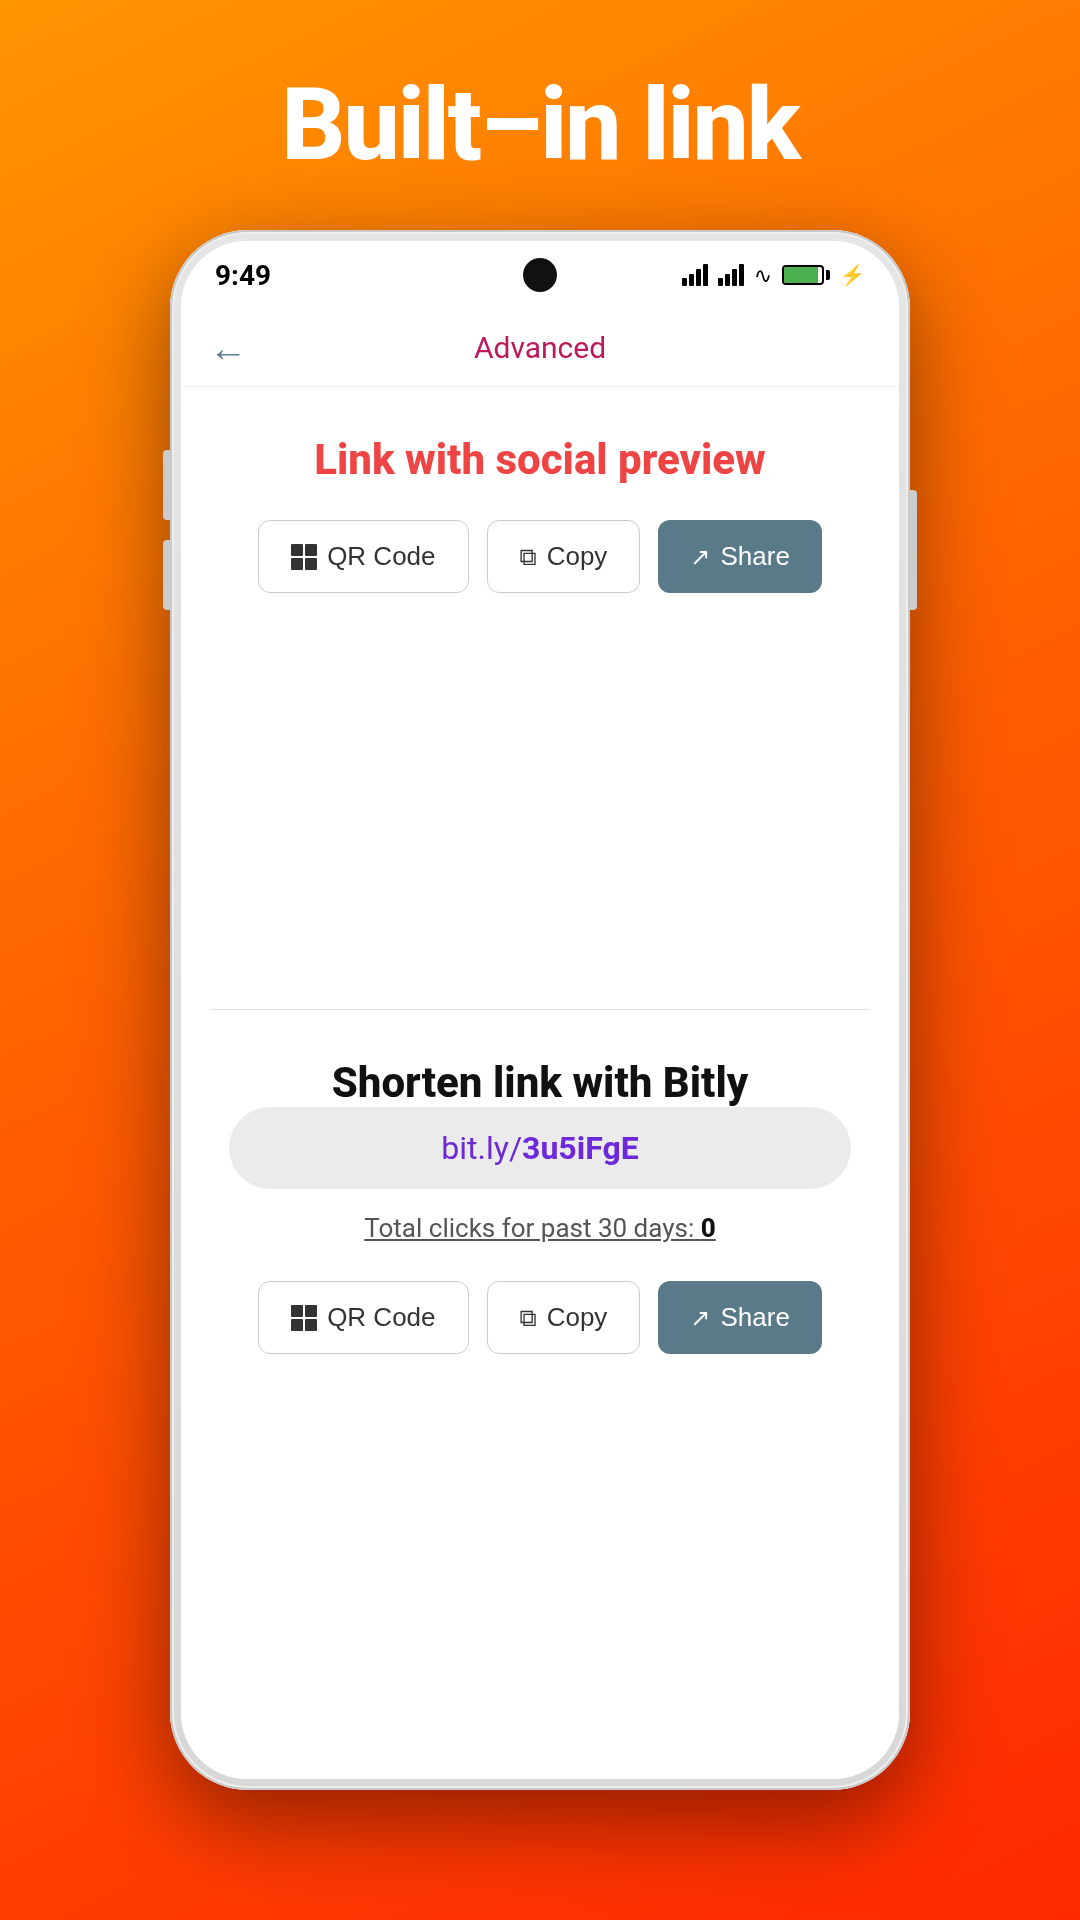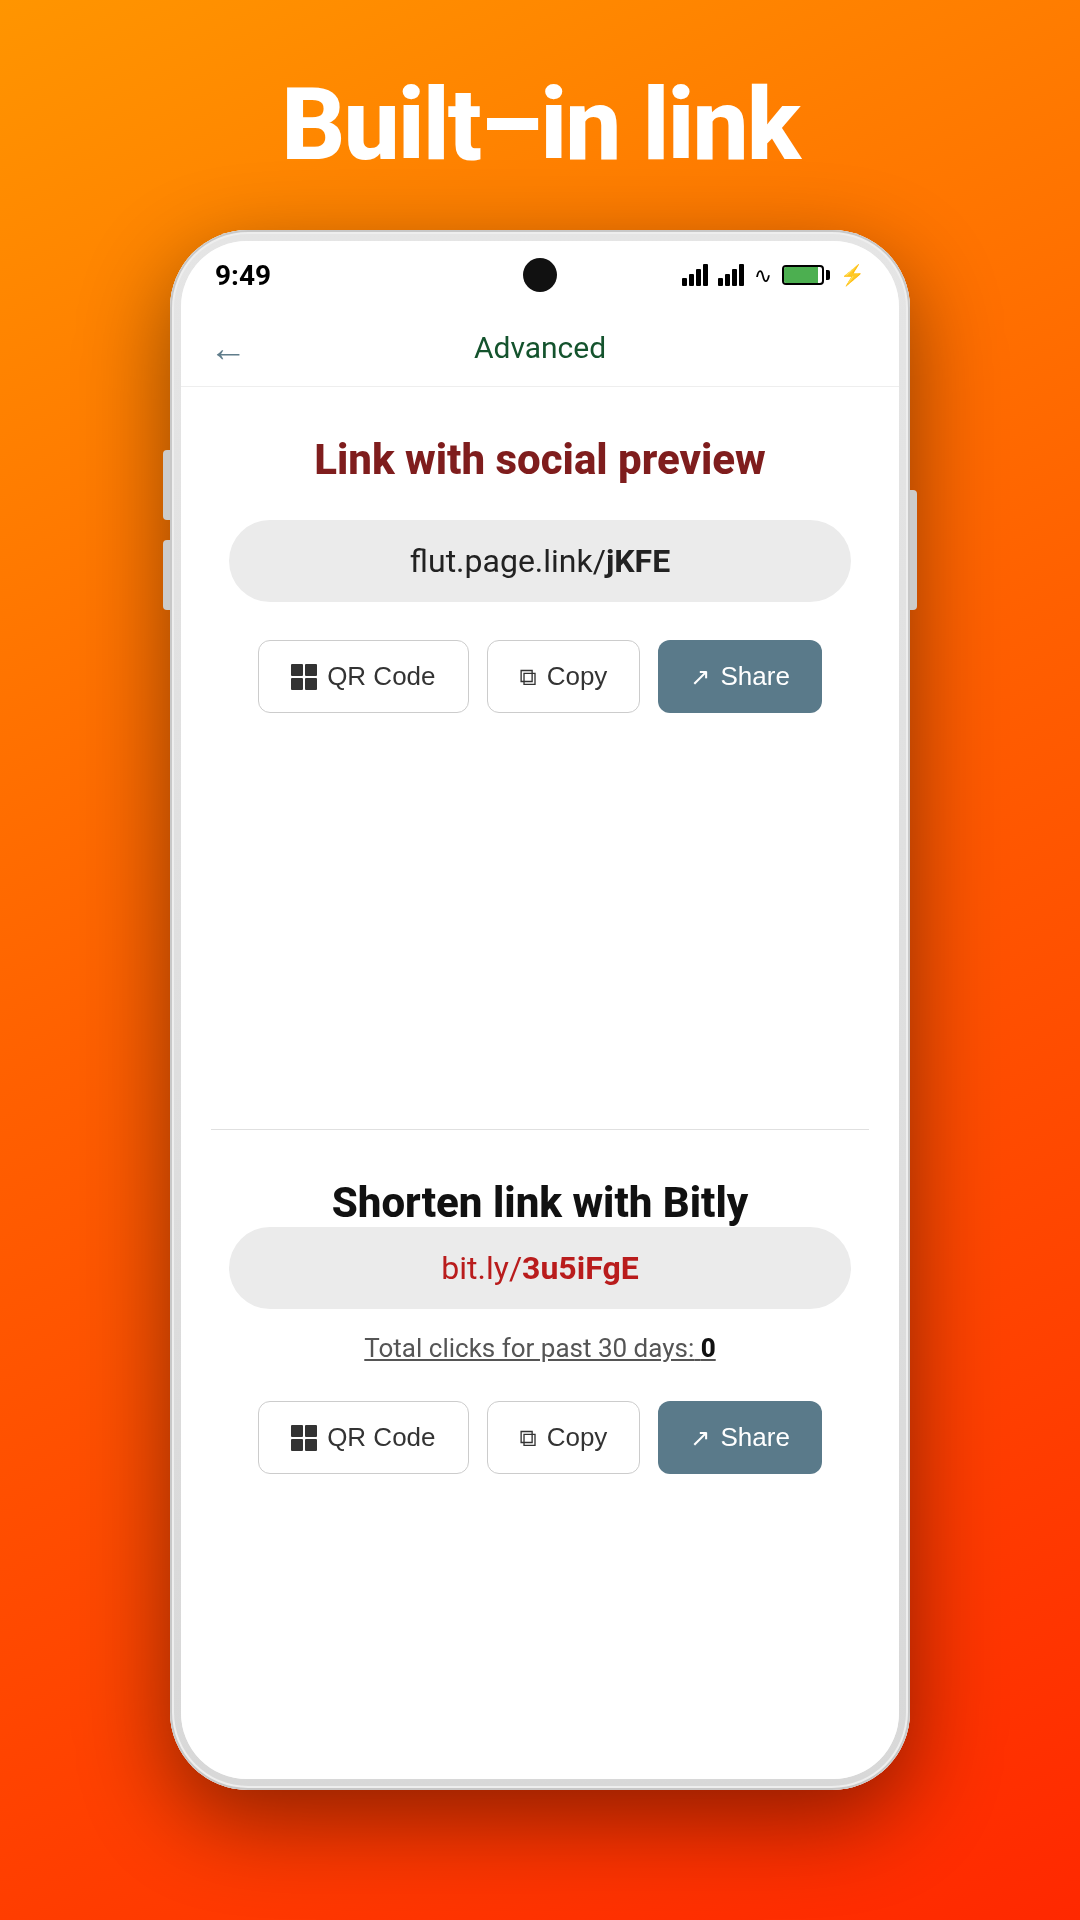--- a/index.html
+++ b/index.html
@@ -67,32 +67,27 @@
             <div style="font-size:20px; color:#000;">⚡</div>
           </div>
         </div>
 
         <div style="background:white; flex:1; overflow:hidden; font-family:-apple-system,BlinkMacSystemFont,'Segoe UI',Roboto,sans-serif;">
 
           <div style="height:78px; display:flex; align-items:center; justify-content:center; border-bottom:1px solid #eeeeee; position:relative; padding:0 28px;">
             <div style="position:absolute; left:28px; font-size:36px; color:#607d8b; cursor:pointer; display:flex; align-items:center; gap:4px;">
               <span style="font-size:38px; font-weight:300;">←</span>
             </div>
-            <span style="font-size:30px; color:#14532d; font-weight:400;">Advanced</span>
+            <span style="font-size:30px; color:#be185d; font-weight:400;">Advanced</span>
           </div>
 
           <div style="padding:48px 48px 36px;">
-            <h2 style="font-size:42px; font-weight:800; color:#7f1d1d; text-align:center; margin-bottom:36px;">Link with social preview</h2>
+            <h2 style="font-size:42px; font-weight:800; color:#ef4444; text-align:center; margin-bottom:36px;">Link with social preview</h2>
             
             
-            <div style="background:#ebebeb; border-radius:50px; padding:22px 40px; text-align:center; margin:0 auto 38px; display:inline-block; width:100%;">
-              <span style="font-size:32px; color:#222; font-weight:400;">
-                <span>flut.page.link/</span><span style="font-weight:700;">jKFE</span>
-              </span>
-            </div>
 
             
             <div style="display:flex; gap:18px; justify-content:center;">
 
               <button style="display:flex; align-items:center; gap:10px; padding:20px 32px; border-radius:12px; border:1.5px solid #ccc; background:white; color:#333; font-size:26px; font-weight:500; cursor:pointer;">
                 <span style="font-size:24px; display:inline-grid; grid-template-columns:1fr 1fr; gap:2px; width:26px; height:26px;">
                   <span style="background:#333; border-radius:1px; display:block;"></span>
                   <span style="background:#333; border-radius:1px; display:block;"></span>
                   <span style="background:#333; border-radius:1px; display:block;"></span>
                   <span style="background:#333; border-radius:1px; display:block;"></span>
@@ -114,21 +109,21 @@
 
           <div style="height:380px; background:white;"></div>
 
           <div style="height:1px; background:#e0e0e0; margin:0 30px;"></div>
 
           <div style="padding:48px 48px 36px;">
             <h2 style="font-size:42px; font-weight:800; color:#111; text-align:center; ">Shorten link with Bitly</h2>
             
             
             <div style="background:#ebebeb; border-radius:50px; padding:22px 40px; text-align:center; margin:0 auto 24px; display:inline-block; width:100%;">
-              <span style="font-size:32px; color:#b91c1c;">
+              <span style="font-size:32px; color:#6d28d9;">
                 <span>bit.ly/</span><span style="font-weight:700;">3u5iFgE</span>
               </span>
             </div>
 
             
             <p style="text-align:center; font-size:26px; color:#555; margin-bottom:38px;text-decoration:underline;">
               <span>Total clicks for past 30 days:</span> <strong style="font-weight:800; color:#111;">0</strong>
             </p>
 
             

